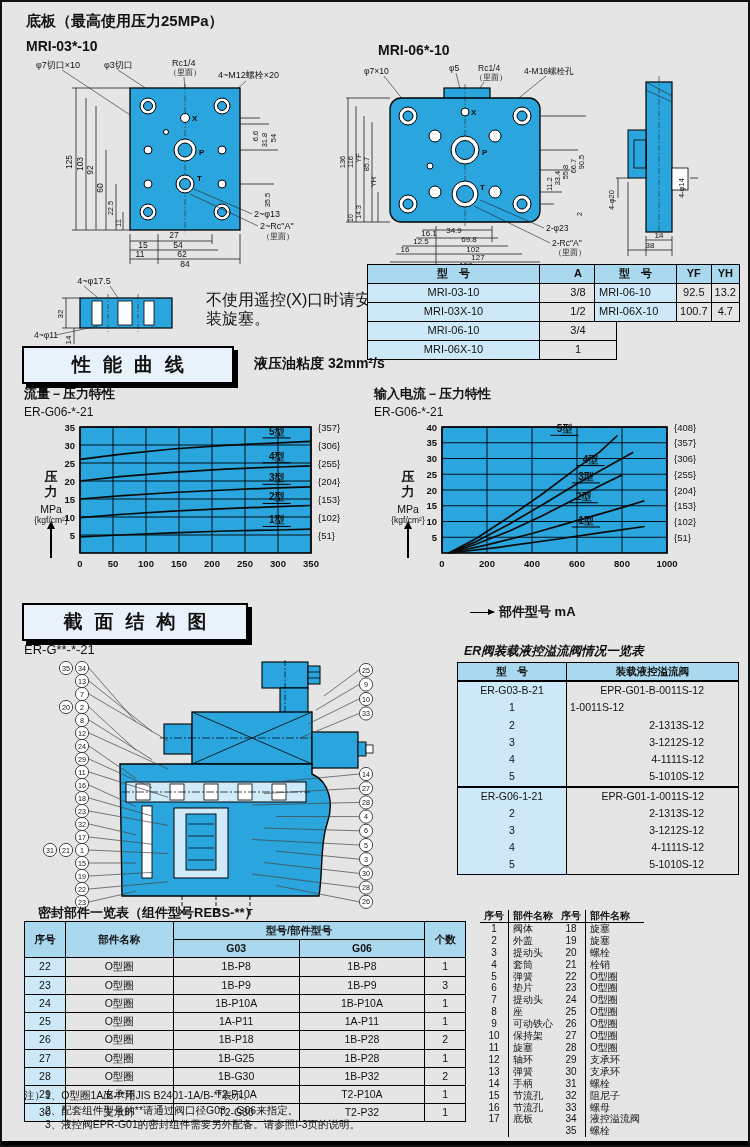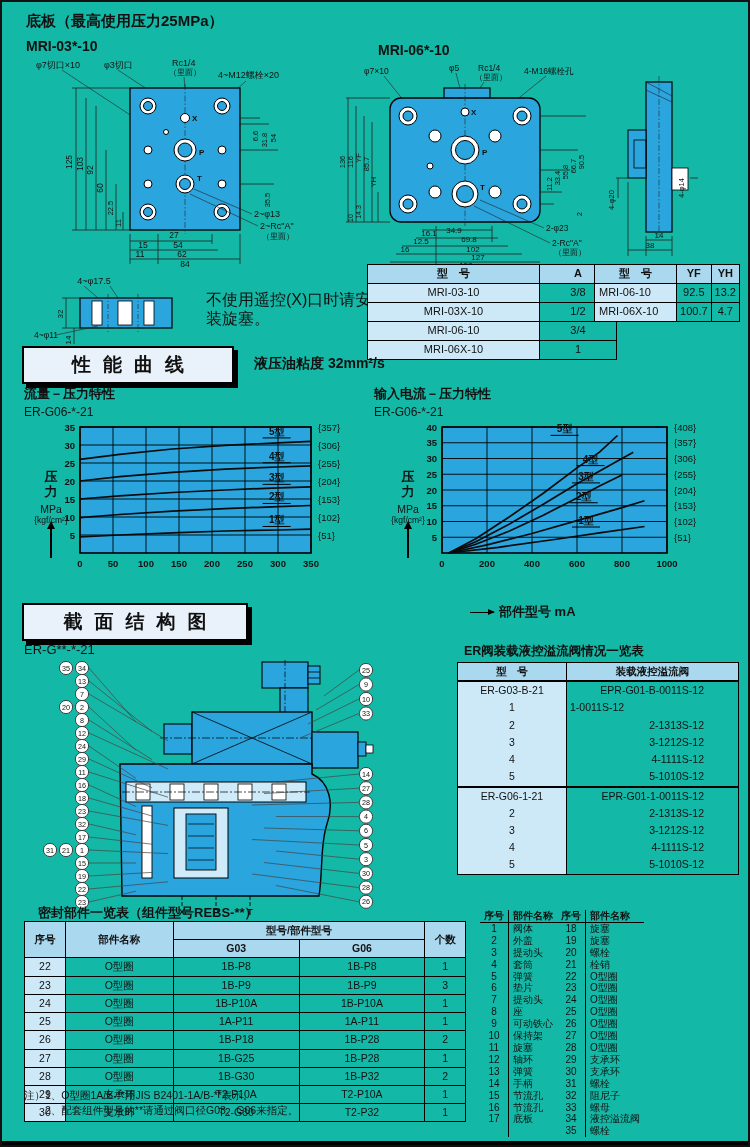--- a/index.html
+++ b/index.html
@@ -1,16 +1,16 @@
 <!DOCTYPE html>
 <html><head>
 <meta charset="utf-8">
 <style>
   html,body{margin:0;padding:0;background:#fff;font-family:"Liberation Sans","DejaVu Sans",sans-serif;color:#111;}
-  #page{position:relative;width:750px;height:1147px;background:#14b8a6;border:2px solid #111;box-sizing:border-box;overflow:hidden;}
+  #page{position:relative;width:750px;height:1147px;background:#e5e5e5;border:2px solid #111;box-sizing:border-box;overflow:hidden;}
   .abs{position:absolute;}
   .b{font-weight:bold;}
   .hdr-bar{border:2.5px solid #000;background:#e9f2fa;box-shadow:4px 4px 0 #000;
            text-align:center;font-weight:bold;font-size:19px;letter-spacing:12px;
            padding:4px 0 4px 12px;box-sizing:border-box;}
   svg text{font-family:"Liberation Sans","DejaVu Sans",sans-serif;fill:#111;}
   .dln{stroke:#222;stroke-width:0.8;fill:none;}
   .thin{stroke:#222;stroke-width:0.6;fill:none;}
   table.tbl{border-collapse:collapse;font-size:11px;}
   table.tbl td,table.tbl th{border:1px solid #000;padding:1px 3px;text-align:center;line-height:1.45;}
@@ -603,21 +603,21 @@
       <text x="342" y="219.99999999999997" text-anchor="middle" font-size="7.2">30</text>
       <line x1="335" y1="217.39999999999998" x2="240" y2="206.5" stroke="#444" stroke-width="0.7"></line>
       <circle cx="342" cy="231.6" r="6.6" fill="#fff" stroke="#333" stroke-width="0.9"></circle>
       <text x="342" y="234.2" text-anchor="middle" font-size="7.2">28</text>
       <line x1="335" y1="231.6" x2="228" y2="218" stroke="#444" stroke-width="0.7"></line>
       <circle cx="342" cy="245.8" r="6.6" fill="#fff" stroke="#333" stroke-width="0.9"></circle>
       <text x="342" y="248.4" text-anchor="middle" font-size="7.2">26</text>
       <line x1="335" y1="245.8" x2="252" y2="229.5" stroke="#444" stroke-width="0.7"></line>
     </svg>
 
-  <div class="abs b" style="left:462px;top:641px;font-size:12.5px;">ER阀装载液控溢流阀情况一览表</div>
+  <div class="abs b" style="left:462px;top:641px;font-size:12.5px;font-style:italic;">ER阀装载液控溢流阀情况一览表</div>
   <table class="tbl abs" style="left:455px;top:660px;width:282px;font-size:10.5px;">
     <thead>
         <tr>
       <th class="hd" style="width:102px;">型　号</th>
       <th class="hd">装载液控溢流阀</th>
     </tr>
       </thead>
     <tbody id="er-body">
         <tr style="border-top: 2px solid rgb(0, 0, 0);">
           <td class="lt" style="font-weight: normal; border-right: 1px solid rgb(0, 0, 0); border-top: 2px solid rgb(0, 0, 0); border-bottom: none;">ER-G03-B-21</td>
@@ -864,16 +864,17 @@
           <td></td>
           <td class="no">35</td>
           <td>螺栓</td>
         </tr>
       </tbody>
   </table>
 
   <div class="abs notes" style="left:22px;top:1086px;">
     <div>注）1、O型圈1A/B-**用JIS B2401-1A/B-**表示。</div>
     <div>　　2、配套组件型号的**请通过阀口径G03、G06来指定。</div>
+    <div>　　3、液控阀EPR-G01的密封组件需要另外配备。请参照I-3页的说明。</div>
   </div>
 
   <div id="bottom-rule"></div>
 </div>
 
 </body></html>

